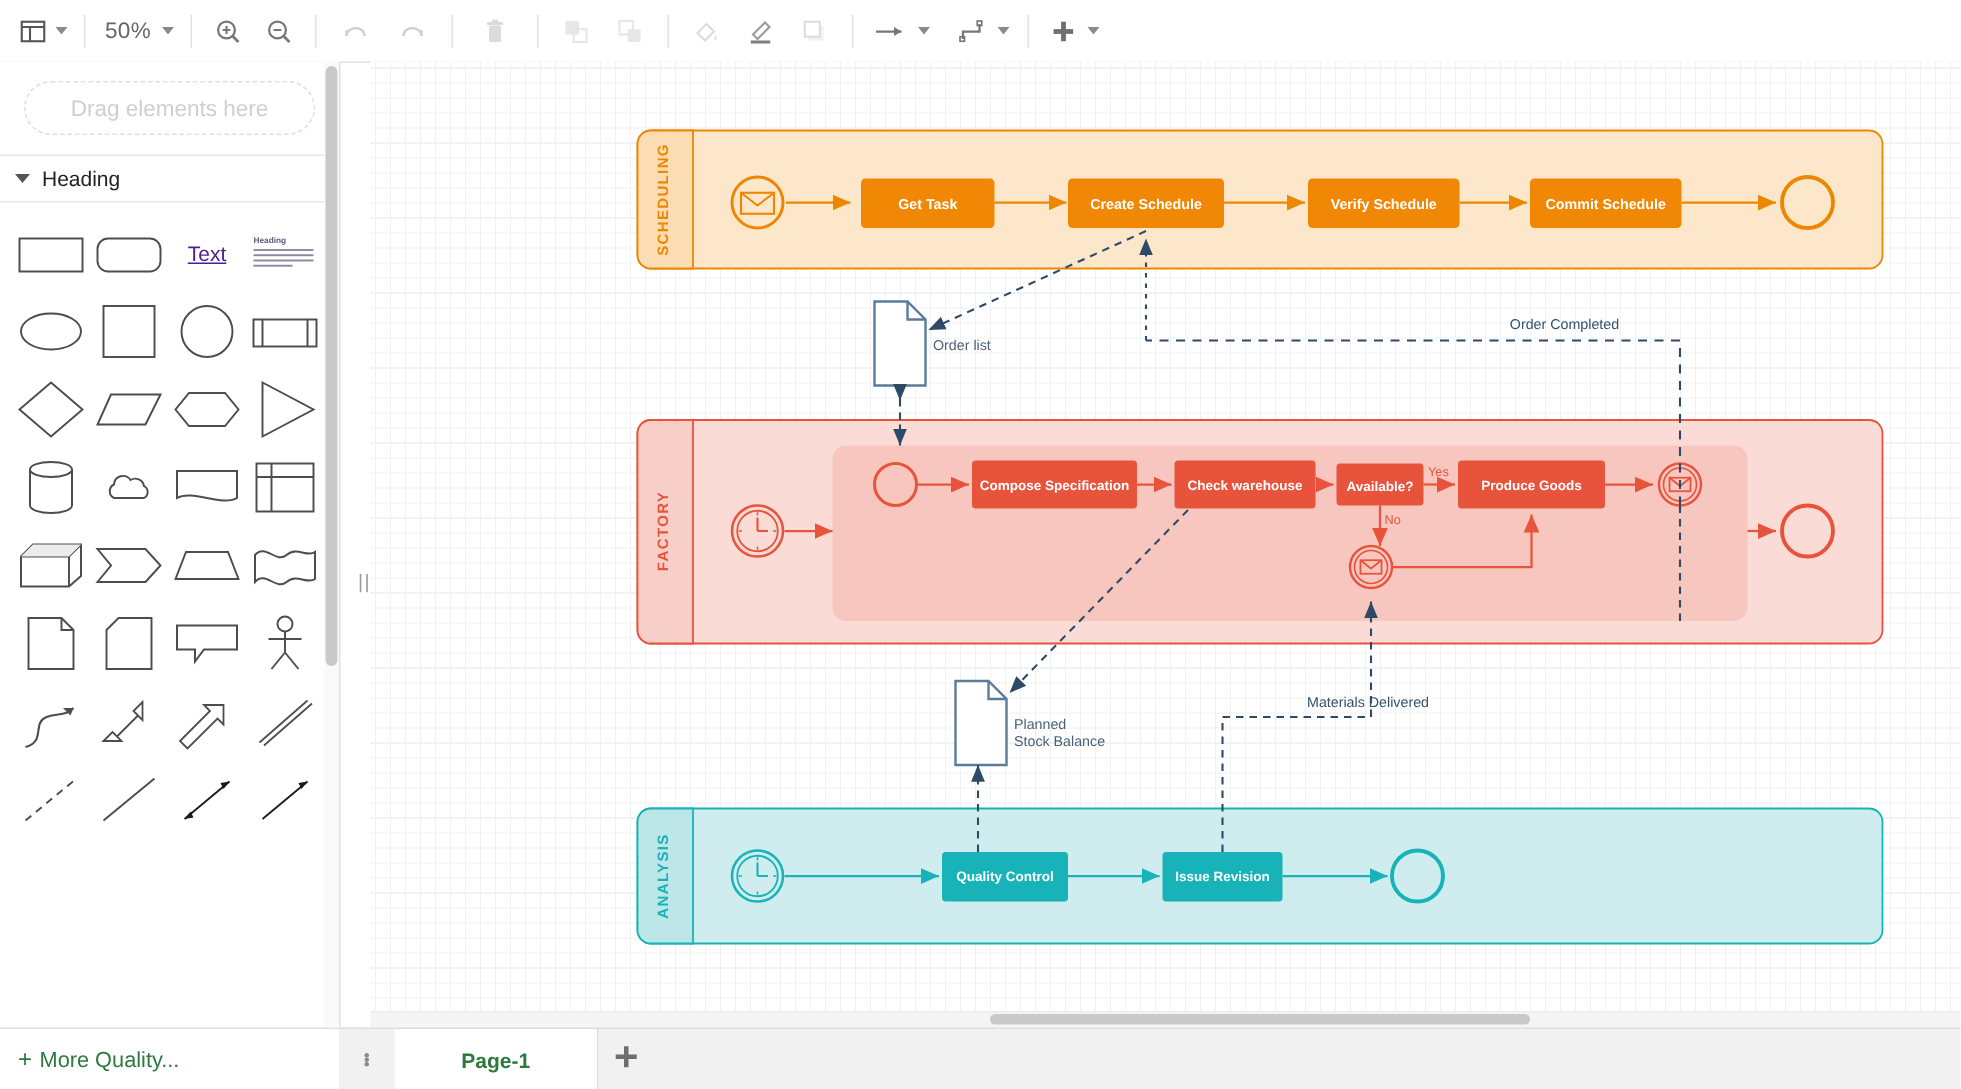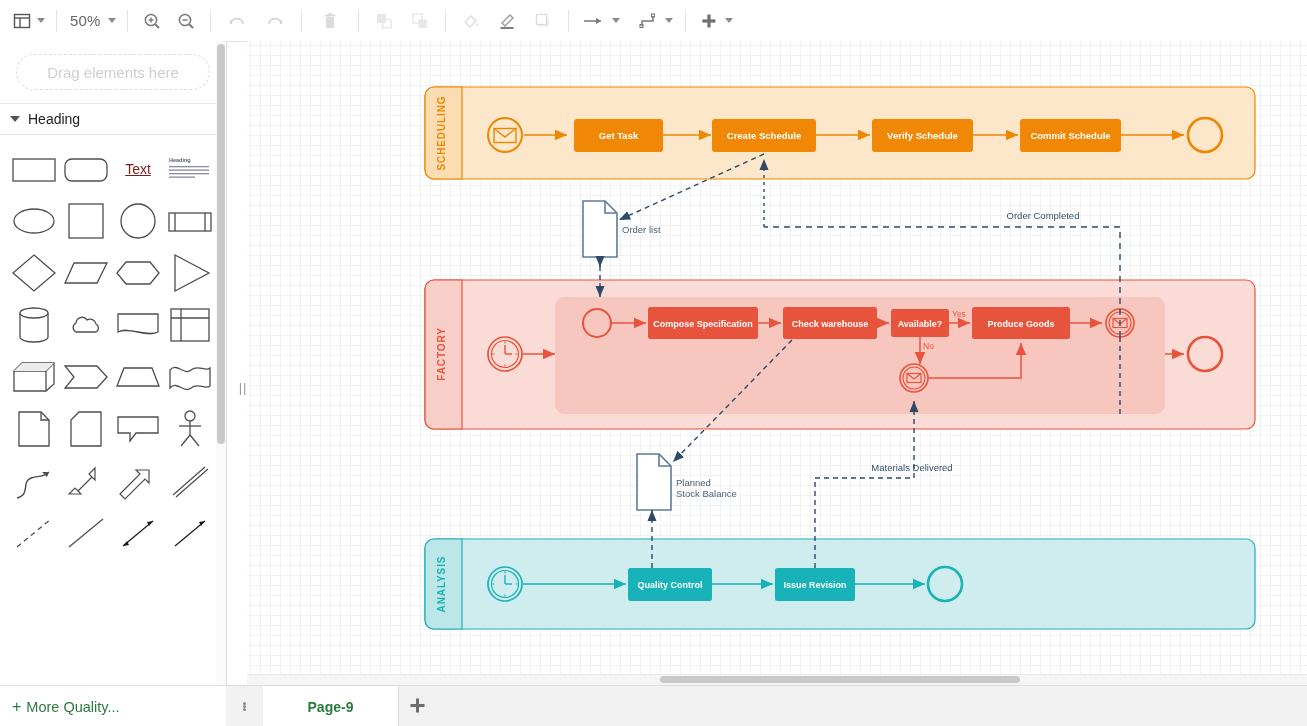--- a/index.html
+++ b/index.html
@@ -296,21 +296,21 @@
             <svg width="46" height="28">
               <rect x="2" y="4" width="42" height="22" fill="#fff" stroke="#4d4d4d" stroke-width="1.3"></rect>
             </svg>
           </div>
         <div class="pcell">
             <svg width="46" height="28">
               <rect x="2" y="4" width="42" height="22" rx="7" fill="#fff" stroke="#4d4d4d" stroke-width="1.3"></rect>
             </svg>
           </div>
         <div class="pcell">
-            <span style="font-size:14px;color:#7f1d1d;text-decoration:underline;">Text</span>
+            <span style="font-size:14px;color:#4c1d95;text-decoration:underline;">Text</span>
           </div>
         <div class="pcell">
           <svg width="46" height="30">
             <text x="2" y="8" font-family="Liberation Sans" font-size="5.5" font-weight="bold" fill="#5a5a75">Heading</text>
             <g fill="#8a8aa0">
               <rect x="2" y="12" width="40" height="1.3"></rect>
                 <rect x="2" y="15.5" width="40" height="1.3"></rect>
               <rect x="2" y="19" width="40" height="1.3"></rect>
                 <rect x="2" y="22.5" width="26" height="1.3"></rect>
             </g>
@@ -733,21 +733,21 @@
 
   <div class="tabbar">
     <div class="tab-menu">
       <span class="dotcol">
           <i></i>
           <i></i>
           <i></i>
         </span>
     </div>
     <div class="page-tab">
-      <span>Page-9</span>
+      <span>Page-1</span>
     </div>
     <div class="tab-add">
       <span>
         <svg width="17" height="17" viewBox="0 0 17 17">
             <rect x="7" y="1.5" width="3" height="14" fill="#6e6e6e"></rect>
             <rect x="1.5" y="7" width="14" height="3" fill="#6e6e6e"></rect>
           </svg>
       </span>
     </div>
   </div>

